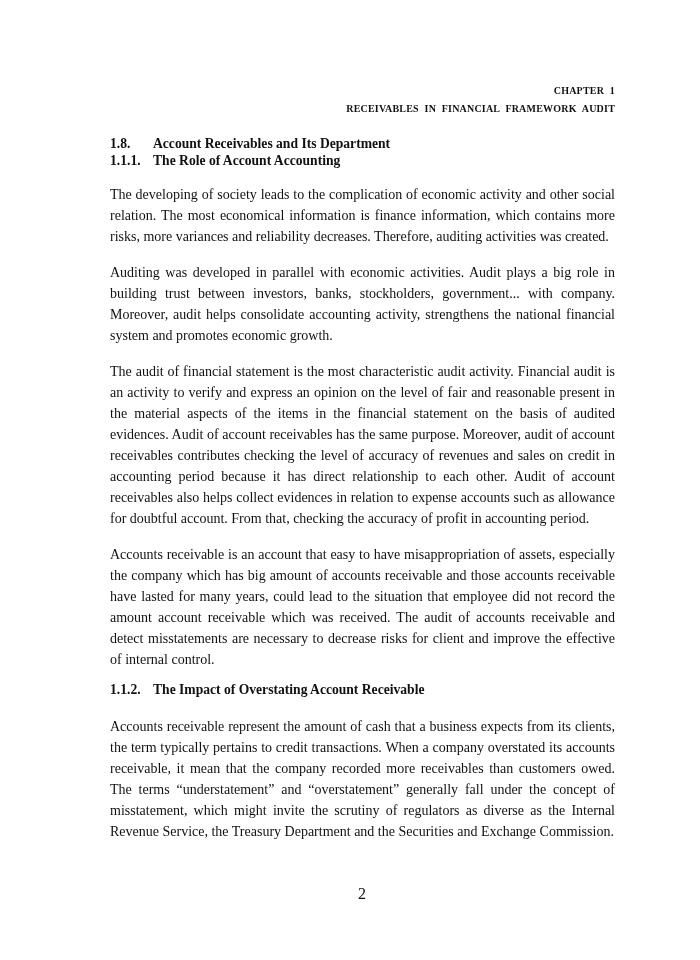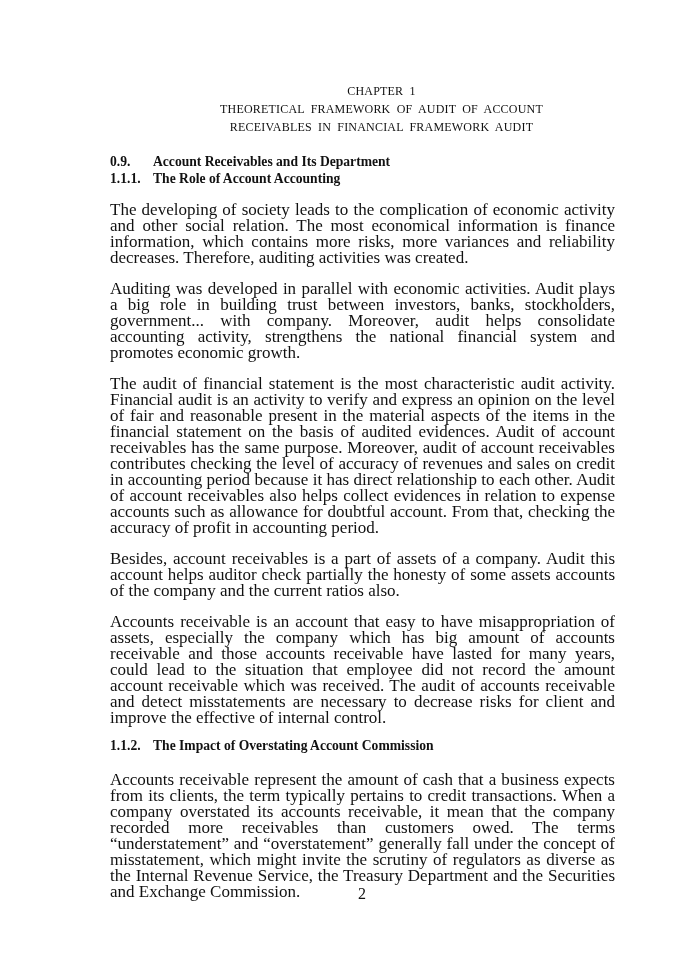--- a/index.html
+++ b/index.html
@@ -15,23 +15,23 @@
       font-family: "Liberation Serif", "DejaVu Serif", serif;
       color: #111111;
     }
     .page {
       position: absolute;
       left: 110px;
       top: 82px;
       width: 505px;
     }
     .title-block {
-      text-align: center;
-      font-weight: normal;
-      font-size: 12px;
+      text-align: right;
+      font-weight: bold;
+      font-size: 10px;
       line-height: 18px;
       letter-spacing: 0.2px;
       word-spacing: 3px;
       margin-left: 0;
     }
     .title-block .line { display: block; }
     .title-block .chapter { padding-left: 38px; }
     .title-block .t1 { padding-left: 38px; }
     .title-block .t2 { padding-left: 38px; }
     .heading {
@@ -40,22 +40,22 @@
       line-height: 17px;
     }
     .h-main { margin-top: 17px; }
     .h-num {
       display: inline-block;
       width: 43px;
     }
     .h-num.sub { width: 43px; }
     p {
       margin: 0;
-      font-size: 17px;
-      line-height: 16px;
+      font-size: 14px;
+      line-height: 21px;
       text-align: justify;
     }
     .p1 { margin-top: 15px; }
     .pgap { margin-top: 15px; }
     .h-112 { margin-top: 11px; }
     .subhead {
       margin-top: 9px;
       font-style: italic;
       text-decoration: underline;
       font-size: 13.6px;
@@ -73,39 +73,37 @@
       box-sizing: border-box;
     }
   </style>
 </head>
 <body>
 
 <div class="page">
 
   <div class="title-block">
     <span class="line chapter">CHAPTER  1</span>
-    <span class="line t1">THEORETICAL  FRAMEWORK  OF AUDIT  OF ACCOUNT</span>
     <span class="line t2">RECEIVABLES  IN FINANCIAL  FRAMEWORK  AUDIT</span>
   </div>
 
   <div class="heading h-main">
-    <span class="h-num">0.9.</span><span>Account Receivables and Its Department</span>
+    <span class="h-num">1.8.</span><span>Account Receivables and Its Department</span>
   </div>
   <div class="heading">
     <span class="h-num sub">1.1.1.</span><span>The Role of Account Accounting</span>
   </div>
 
   <p class="p1">The developing of society leads to the complication of economic activity and other social relation. The most economical information is finance information, which contains more risks, more variances and reliability decreases. Therefore, auditing activities was created.</p>
   <p class="pgap">Auditing was developed in parallel with economic activities. Audit plays a big role in building trust between investors, banks, stockholders, government... with company. Moreover, audit helps consolidate accounting activity, strengthens the national financial system and promotes economic growth.</p>
   <p class="pgap">The audit of financial statement is the most characteristic audit activity. Financial audit is an activity to verify and express an opinion on the level of fair and reasonable present in the material aspects of the items in the financial statement on the basis of audited evidences. Audit of account receivables has the same purpose. Moreover, audit of account receivables contributes checking the level of accuracy of revenues and sales on credit in accounting period because it has direct relationship to each other. Audit of account receivables also helps collect evidences in relation to expense accounts such as allowance for doubtful account. From that, checking the accuracy of profit in accounting period.</p>
-  <p class="pgap">Besides, account receivables is a part of assets of a company. Audit this account helps auditor check partially the honesty of some assets accounts of the company and the current ratios also.</p>
   <p class="pgap">Accounts receivable is an account that easy to have misappropriation of assets, especially the company which has big amount of accounts receivable and those accounts receivable have lasted for many years, could lead to the situation that employee did not record the amount account receivable which was received. The audit of accounts receivable and detect misstatements are necessary to decrease risks for client and improve the effective of internal control.</p>
 
   <div class="heading h-112">
-    <span class="h-num sub">1.1.2.</span><span>The Impact of Overstating Account Commission</span>
+    <span class="h-num sub">1.1.2.</span><span>The Impact of Overstating Account Receivable</span>
   </div>
 
 
   <p class="p-ar">Accounts receivable represent the amount of cash that a business expects from its clients, the term typically pertains to credit transactions. When a company overstated its accounts receivable, it mean that the company recorded more receivables than customers owed. The terms “understatement” and “overstatement” generally fall under the concept of misstatement, which might invite the scrutiny of regulators as diverse as the Internal Revenue Service, the Treasury Department and the Securities and Exchange Commission.</p>
 
 </div>
 
 <div class="page-number">2</div>
 
 </body></html>

